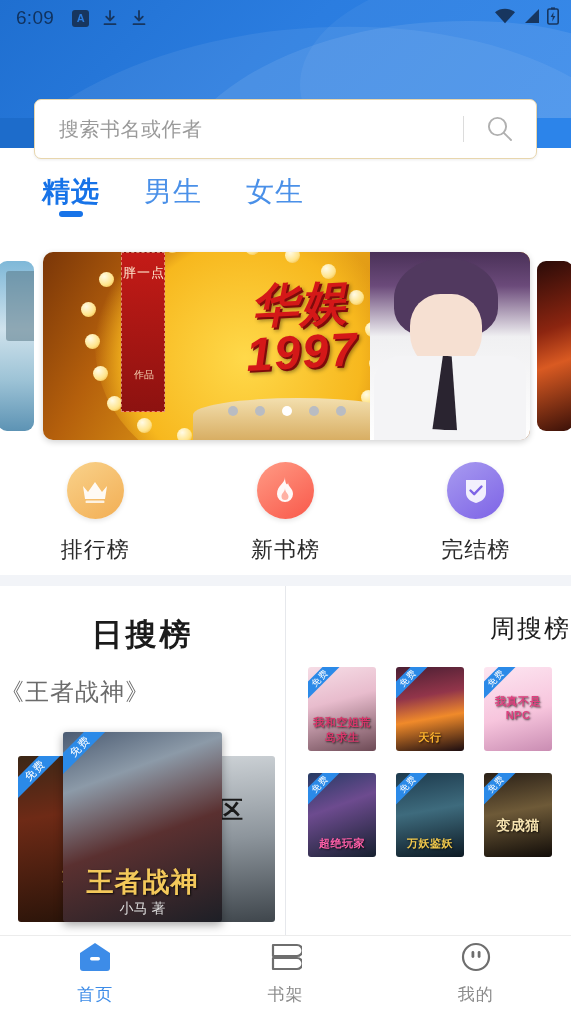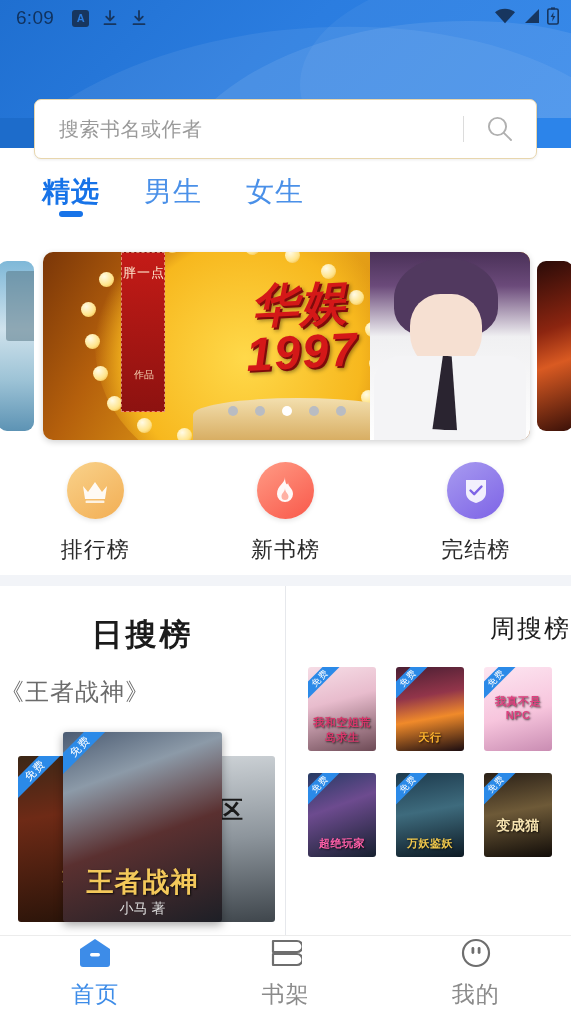--- a/index.html
+++ b/index.html
@@ -295,21 +295,21 @@
   
   .bottomnav {
     position:absolute; left:0; bottom:0; width:571px; height:77px;
     background:#ffffff; border-top:1px solid #ececec;
     display:flex; z-index:8;
   }
   .nav-item {
     flex:1; display:flex; flex-direction:column; align-items:center;
     justify-content:center; gap:7px;
   }
-  .nav-label { font-size:23px; color:#8b8b8b; letter-spacing:1px; }
+  .nav-label { font-size:17px; color:#8b8b8b; letter-spacing:1px; }
   .nav-item.active .nav-label { color:#3d8ce8; }
 </style>
 </head>
 <body>
 
 <div class="header">
   <div class="wave1"></div>
   <div class="wave2"></div>
   <div class="wave3"></div>
   <div class="header-bottom-white"></div>

